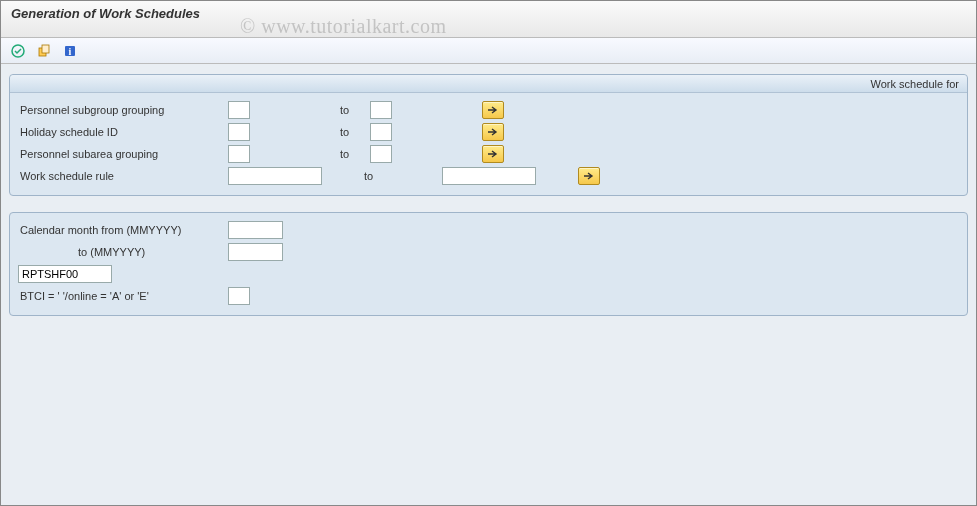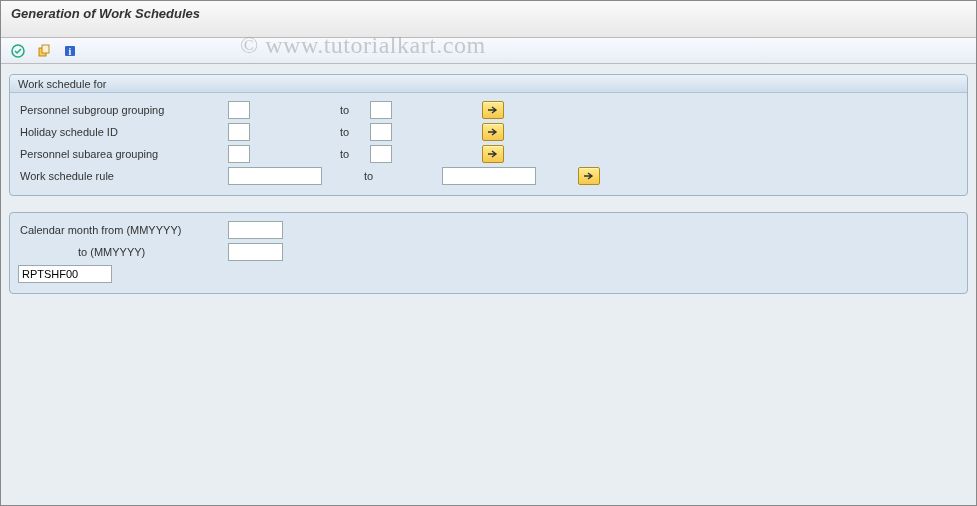--- a/index.html
+++ b/index.html
@@ -57,20 +57,21 @@
     }
     .groupbox-title {
       font-size: 11px;
       color: #333;
       background: linear-gradient(to bottom, #eaf1f8, #cdddeb);
       border-bottom: 1px solid #b0c2d4;
       padding: 2px 8px;
       border-radius: 4px 4px 0 0;
       height: 18px;
       line-height: 14px;
+      text-align: right;
     }
     .groupbox-body {
       padding: 6px 8px 8px;
     }
     .row {
       display: flex;
       align-items: center;
       height: 22px;
       margin-bottom: 0px;
     }
@@ -122,24 +123,24 @@
       border-radius: 2px;
       display: inline-flex;
       align-items: center;
       justify-content: center;
       cursor: pointer;
       box-shadow: inset 0 1px 0 rgba(255,255,255,0.5);
     }
     .arrow-btn svg { display:block; }
     .watermark {
       position: absolute;
-      top: 32px;
+      top: 15px;
       left: 240px;
       color: rgba(160,160,160,0.55);
-      font-size: 24px;
+      font-size: 20px;
       font-family: Georgia, serif;
       pointer-events: none;
       letter-spacing: 0.5px;
     }
   </style>
 </head>
 <body>
 
 <div class="header">
   <span class="header-title">Generation of Work Schedules</span>
@@ -235,17 +236,21 @@
 
       <div class="row">
         <span class="label label-indent">to (MMYYYY)</span>
         <input class="month" value="" style="">
       </div>
 
       <div class="row">
         <input class="medium" value="RPTSHF00" style="">
       </div>
 
+      <div class="row">
+        <span class="label">BTCI = ' '/online = 'A' or 'E'</span>
+        <input class="short" value="" style="">
+      </div>
 
     </div>
   </div>
 
 </div>
 
 </body></html>

